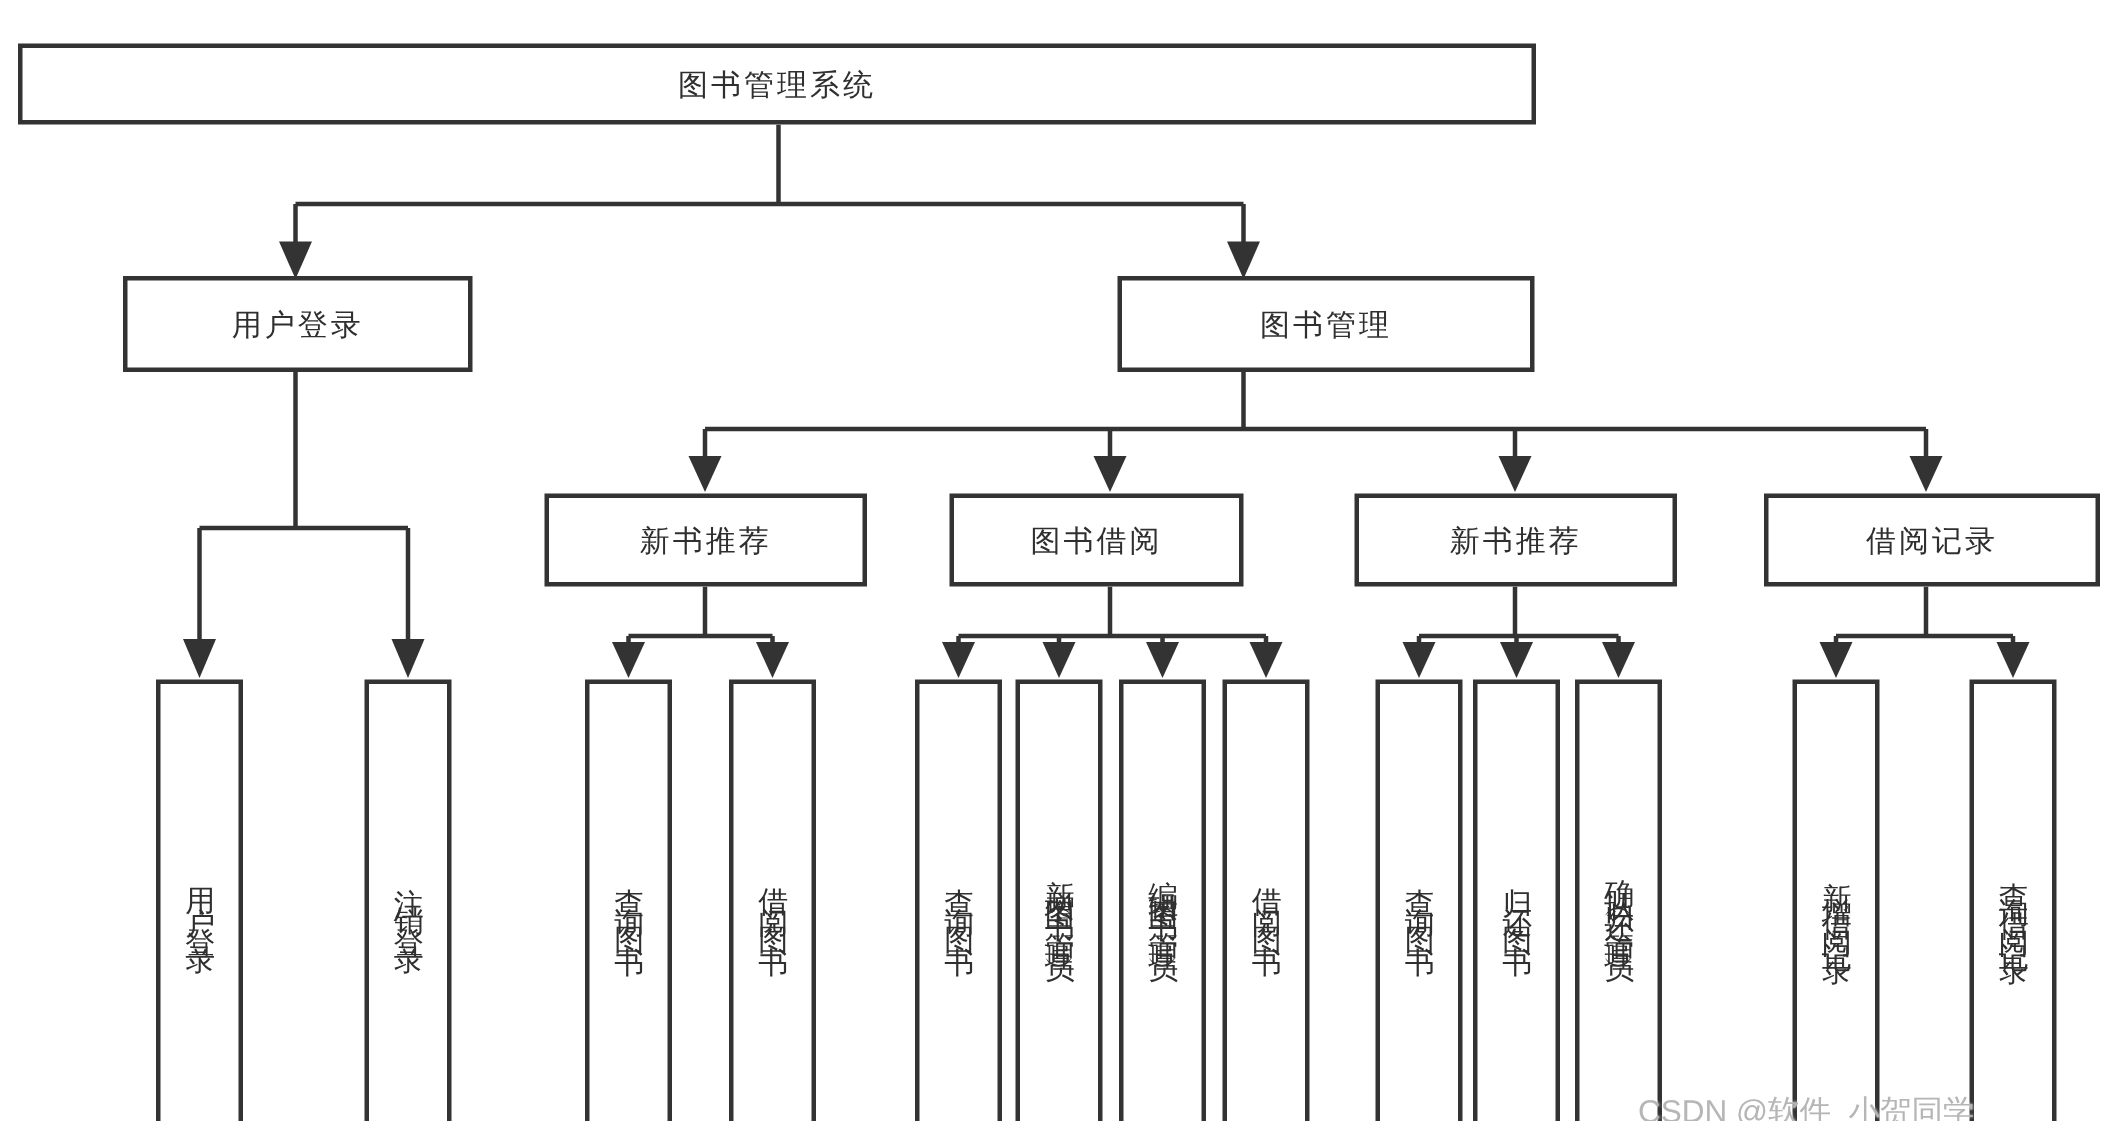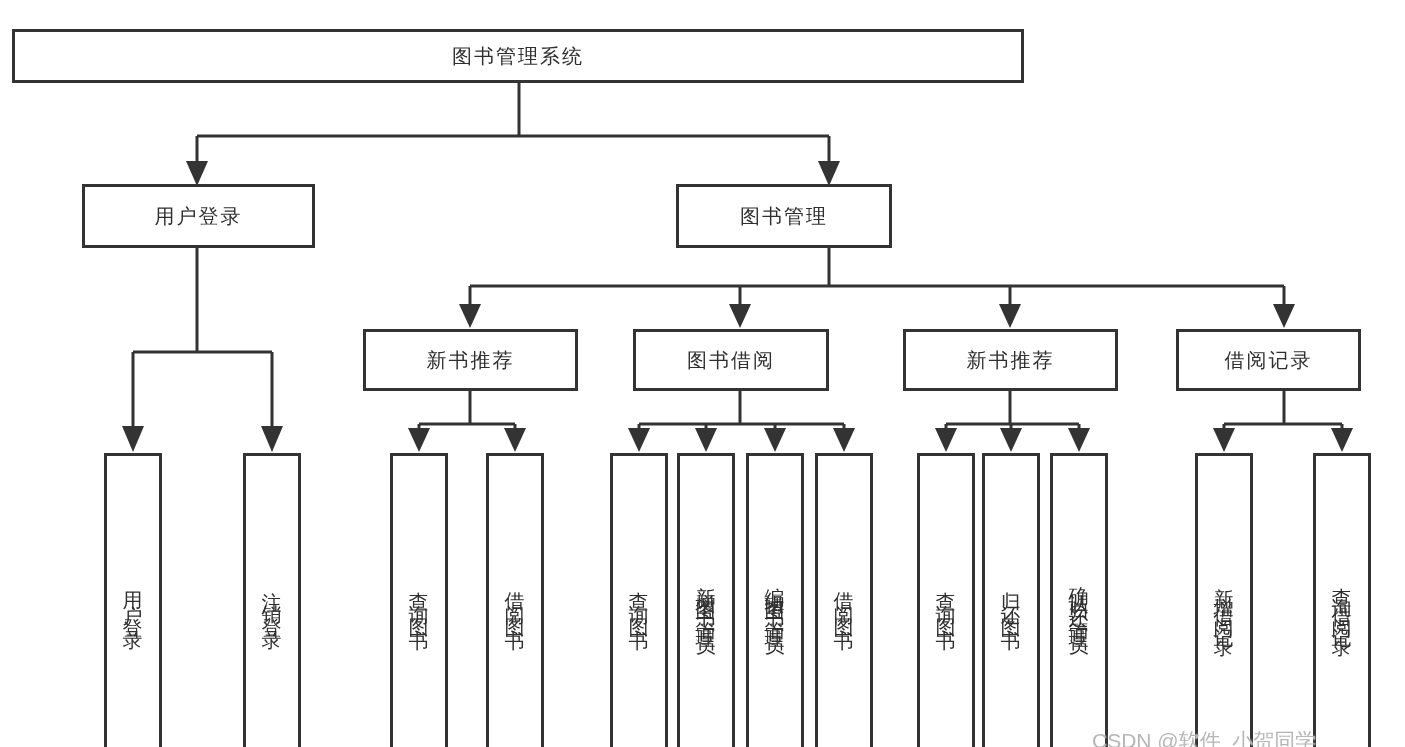--- a/index.html
+++ b/index.html
@@ -144,34 +144,34 @@
     </g>
   </svg>
 
   <div class="node" style="left:12px; top:13px; width:1012px; height:54px;">
     <span class="hlabel">图书管理系统</span>
   </div>
 
   <div class="node level2" style="left:82px; width:233px;">
     <span class="hlabel">用户登录</span>
   </div>
-  <div class="node level2" style="left:676px; width:216px;">
+  <div class="node level2" style="left:745px; width:278px;">
     <span class="hlabel">图书管理</span>
   </div>
 
   <div class="node level3" style="left:363px; width:215px;">
     <span class="hlabel">新书推荐</span>
   </div>
   <div class="node level3" style="left:633px; width:196px;">
     <span class="hlabel">图书借阅</span>
   </div>
   <div class="node level3" style="left:903px; width:215px;">
     <span class="hlabel">新书推荐</span>
   </div>
-  <div class="node level3" style="left:1176px; width:185px;">
+  <div class="node level3" style="left:1176px; width:224px;">
     <span class="hlabel">借阅记录</span>
   </div>
 
   <div class="node leaf sp4" style="left:104px;">
     <span class="vtext">用户登录</span>
   </div>
   <div class="node leaf sp4" style="left:243px;">
     <span class="vtext">注销登录</span>
   </div>
 

